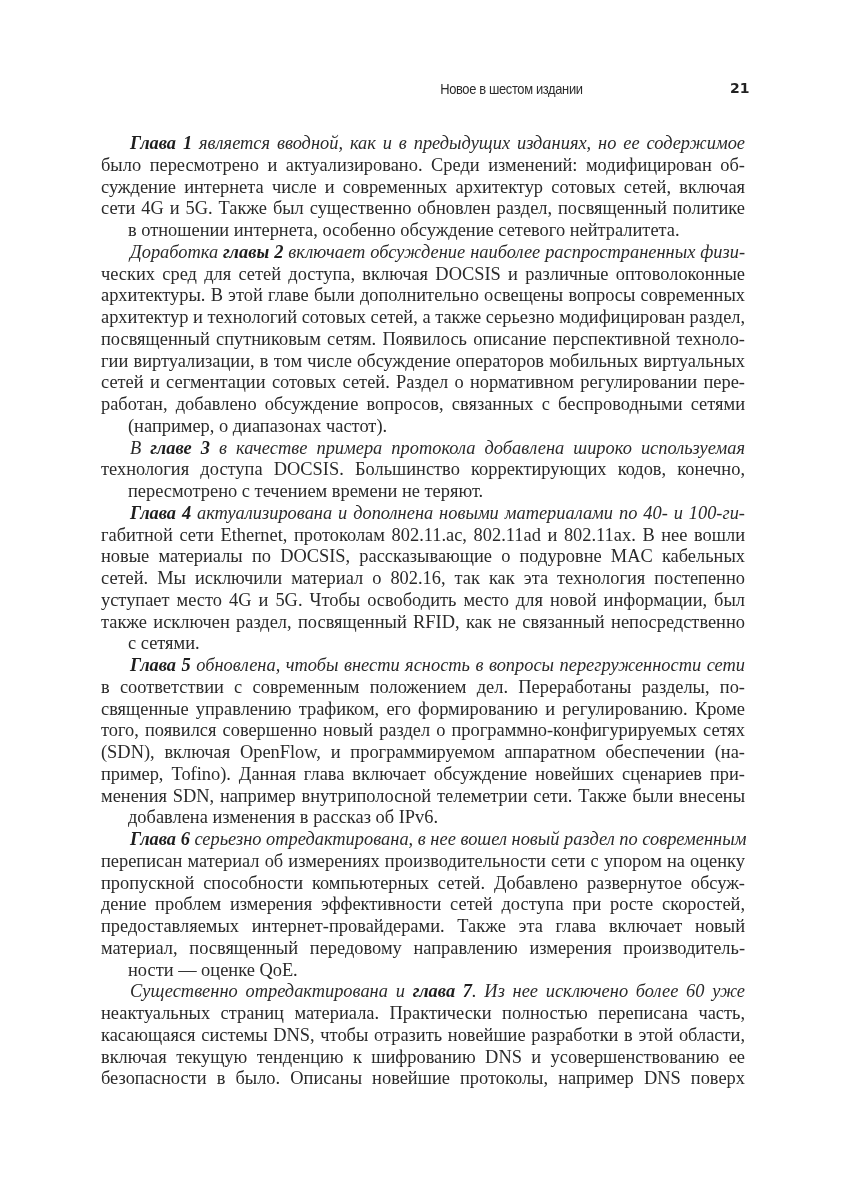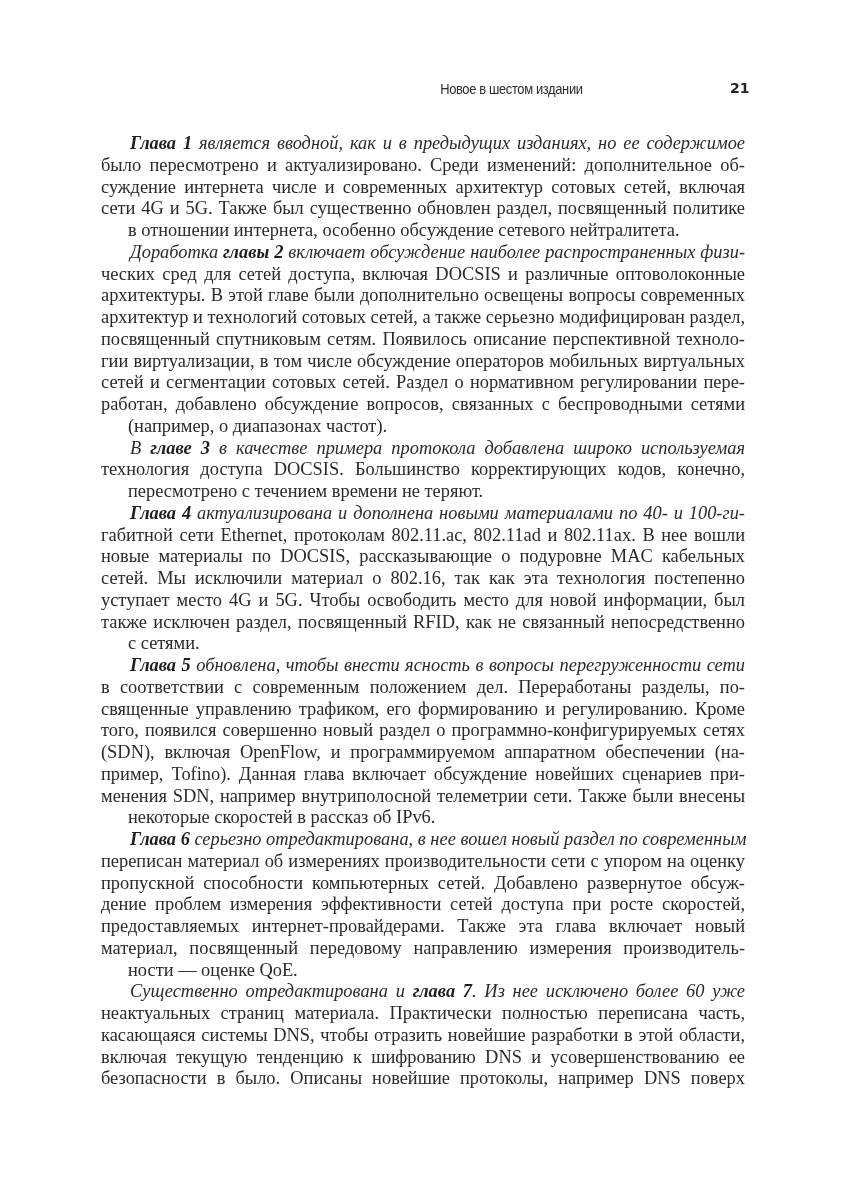--- a/index.html
+++ b/index.html
@@ -33,21 +33,21 @@
 <body>
 
 <div class="header">
   <span class="running-title">Новое в шестом издании</span>
   <span class="page-number">21</span>
 </div>
 
 <div class="body-text" id="body-text">
     <div>
       <span class="line indent"><b>Глава 1</b><span> является вводной, как и в предыдущих изданиях, но ее содержимое</span></span>
-      <span class="line"><span>было пересмотрено и актуализировано. Среди изменений: дополнительное об-</span></span>
+      <span class="line"><span>было пересмотрено и актуализировано. Среди изменений: модифицирован об-</span></span>
       <span class="line"><span>суждение интернета числе и современных архитектур сотовых сетей, включая</span></span>
       <span class="line"><span>сети 4G и 5G. Также был существенно обновлен раздел, посвященный политике</span></span>
       <span class="line last"><span>в отношении интернета, особенно обсуждение сетевого нейтралитета.</span></span>
     </div>
     <div>
       <span class="line indent"><span>Доработка </span><b>главы 2</b><span> включает обсуждение наиболее распространенных физи-</span></span>
       <span class="line"><span>ческих сред для сетей доступа, включая DOCSIS и различные оптоволоконные</span></span>
       <span class="line"><span>архитектуры. В этой главе были дополнительно освещены вопросы современных</span></span>
       <span class="line"><span>архитектур и технологий сотовых сетей, а также серьезно модифицирован раздел,</span></span>
       <span class="line"><span>посвященный спутниковым сетям. Появилось описание перспективной техноло-</span></span>
@@ -71,21 +71,21 @@
       <span class="line last"><span>с сетями.</span></span>
     </div>
     <div>
       <span class="line indent"><b>Глава 5</b><span> обновлена, чтобы внести ясность в вопросы перегруженности сети</span></span>
       <span class="line"><span>в соответствии с современным положением дел. Переработаны разделы, по-</span></span>
       <span class="line"><span>священные управлению трафиком, его формированию и регулированию. Кроме</span></span>
       <span class="line"><span>того, появился совершенно новый раздел о программно-конфигурируемых сетях</span></span>
       <span class="line"><span>(SDN), включая OpenFlow, и программируемом аппаратном обеспечении (на-</span></span>
       <span class="line"><span>пример, Tofino). Данная глава включает обсуждение новейших сценариев при-</span></span>
       <span class="line"><span>менения SDN, например внутриполосной телеметрии сети. Также были внесены</span></span>
-      <span class="line last"><span>некоторые скоростей в рассказ об IPv6.</span></span>
+      <span class="line last"><span>добавлена изменения в рассказ об IPv6.</span></span>
     </div>
     <div>
       <span class="line indent"><b>Глава 6</b><span> серьезно отредактирована, в нее вошел новый раздел по современным</span></span>
       <span class="line"><span>переписан материал об измерениях производительности сети с упором на оценку</span></span>
       <span class="line"><span>пропускной способности компьютерных сетей. Добавлено развернутое обсуж-</span></span>
       <span class="line"><span>дение проблем измерения эффективности сетей доступа при росте скоростей,</span></span>
       <span class="line"><span>предоставляемых интернет-провайдерами. Также эта глава включает новый</span></span>
       <span class="line"><span>материал, посвященный передовому направлению измерения производитель-</span></span>
       <span class="line last"><span>ности — оценке QoE.</span></span>
     </div>

